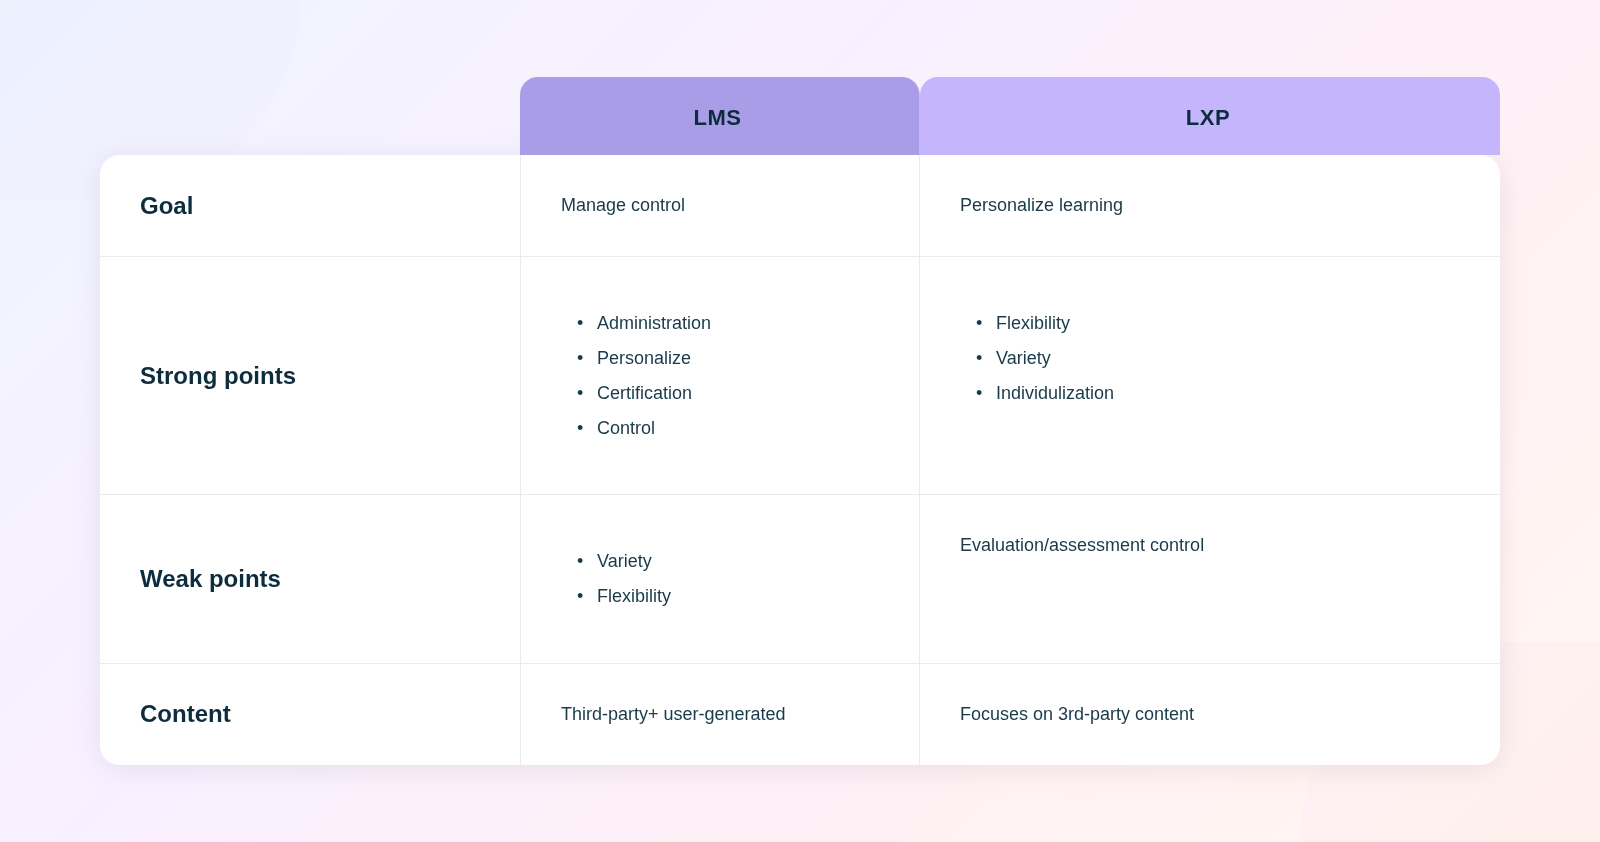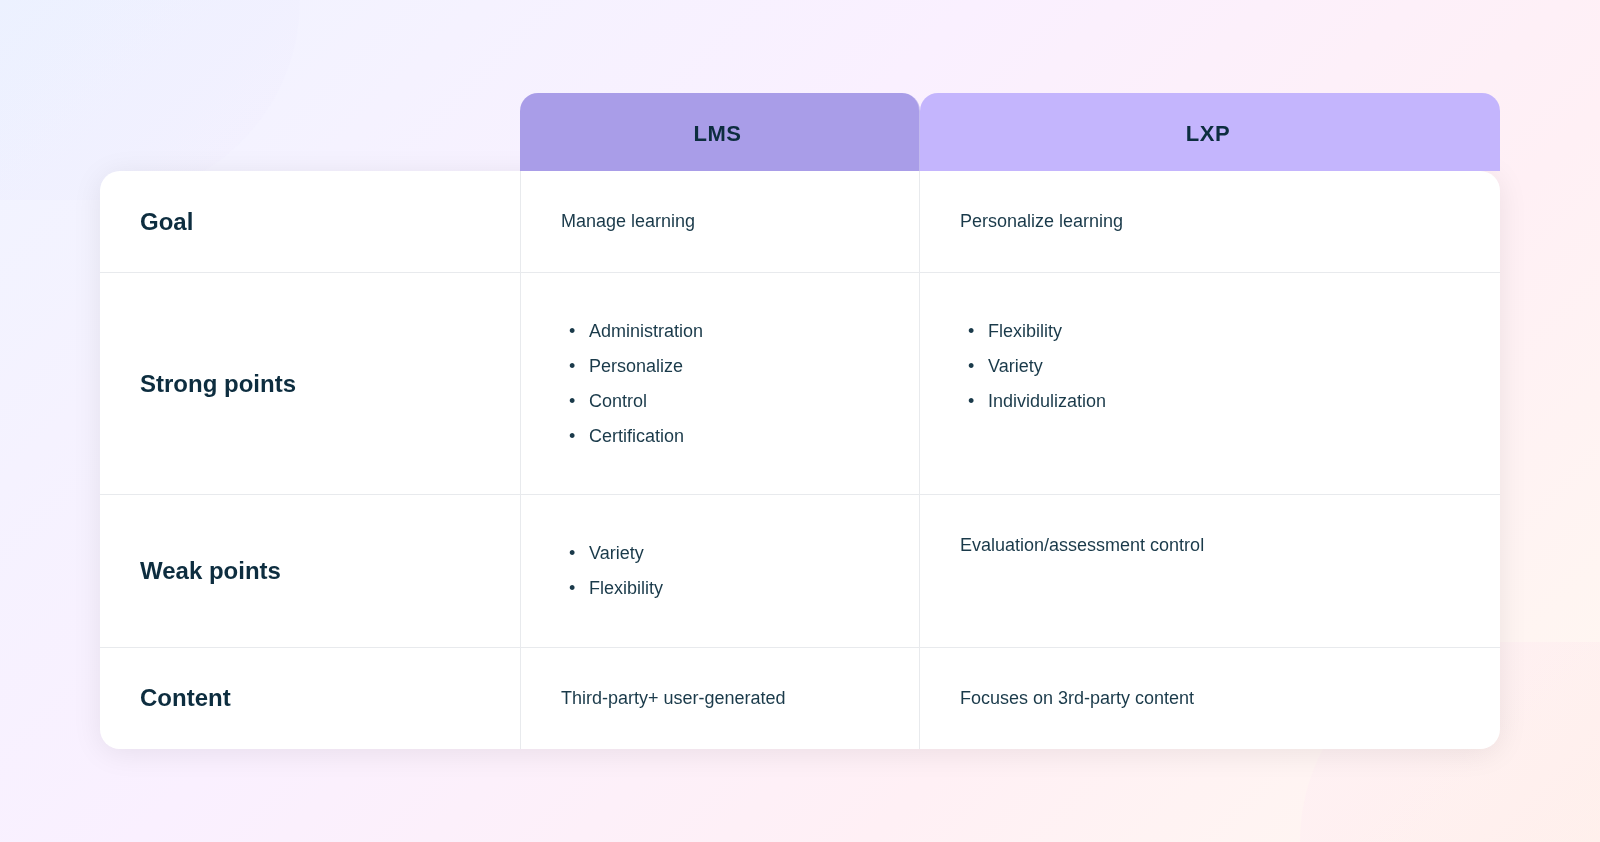--- a/index.html
+++ b/index.html
@@ -85,21 +85,21 @@
       flex: 1;
       padding: 36px 40px;
       color: #1a3a4a;
       font-size: 18px;
       line-height: 1.6;
     }
 
     .bullet-list {
       list-style: none;
       padding: 0;
-      margin: 8px;
+      margin: 16px;
     }
 
     .bullet-list li {
       padding-left: 20px;
       position: relative;
       margin-bottom: 6px;
       font-size: 18px;
       color: #1a3a4a;
     }
 
@@ -190,37 +190,37 @@
       </div>
     </div>
 
     <div class="main-card">
 
       <div class="table-row">
         <div class="row-label-cell">
           <span class="row-label">Goal</span>
         </div>
         <div class="lms-cell">
-          <span>Manage learning</span>
+          <span>Manage control</span>
         </div>
         <div class="lxp-cell">
           <span>Personalize learning</span>
         </div>
       </div>
 
       <div class="table-row">
         <div class="row-label-cell">
           <span class="row-label">Strong points</span>
         </div>
         <div class="lms-cell">
           <ul class="bullet-list">
             <li>Administration</li>
             <li>Personalize</li>
+            <li>Certification</li>
             <li>Control</li>
-            <li>Certification</li>
           </ul>
         </div>
         <div class="lxp-cell">
           <ul class="bullet-list">
             <li>Flexibility</li>
             <li>Variety</li>
             <li>Individulization</li>
           </ul>
         </div>
       </div>

